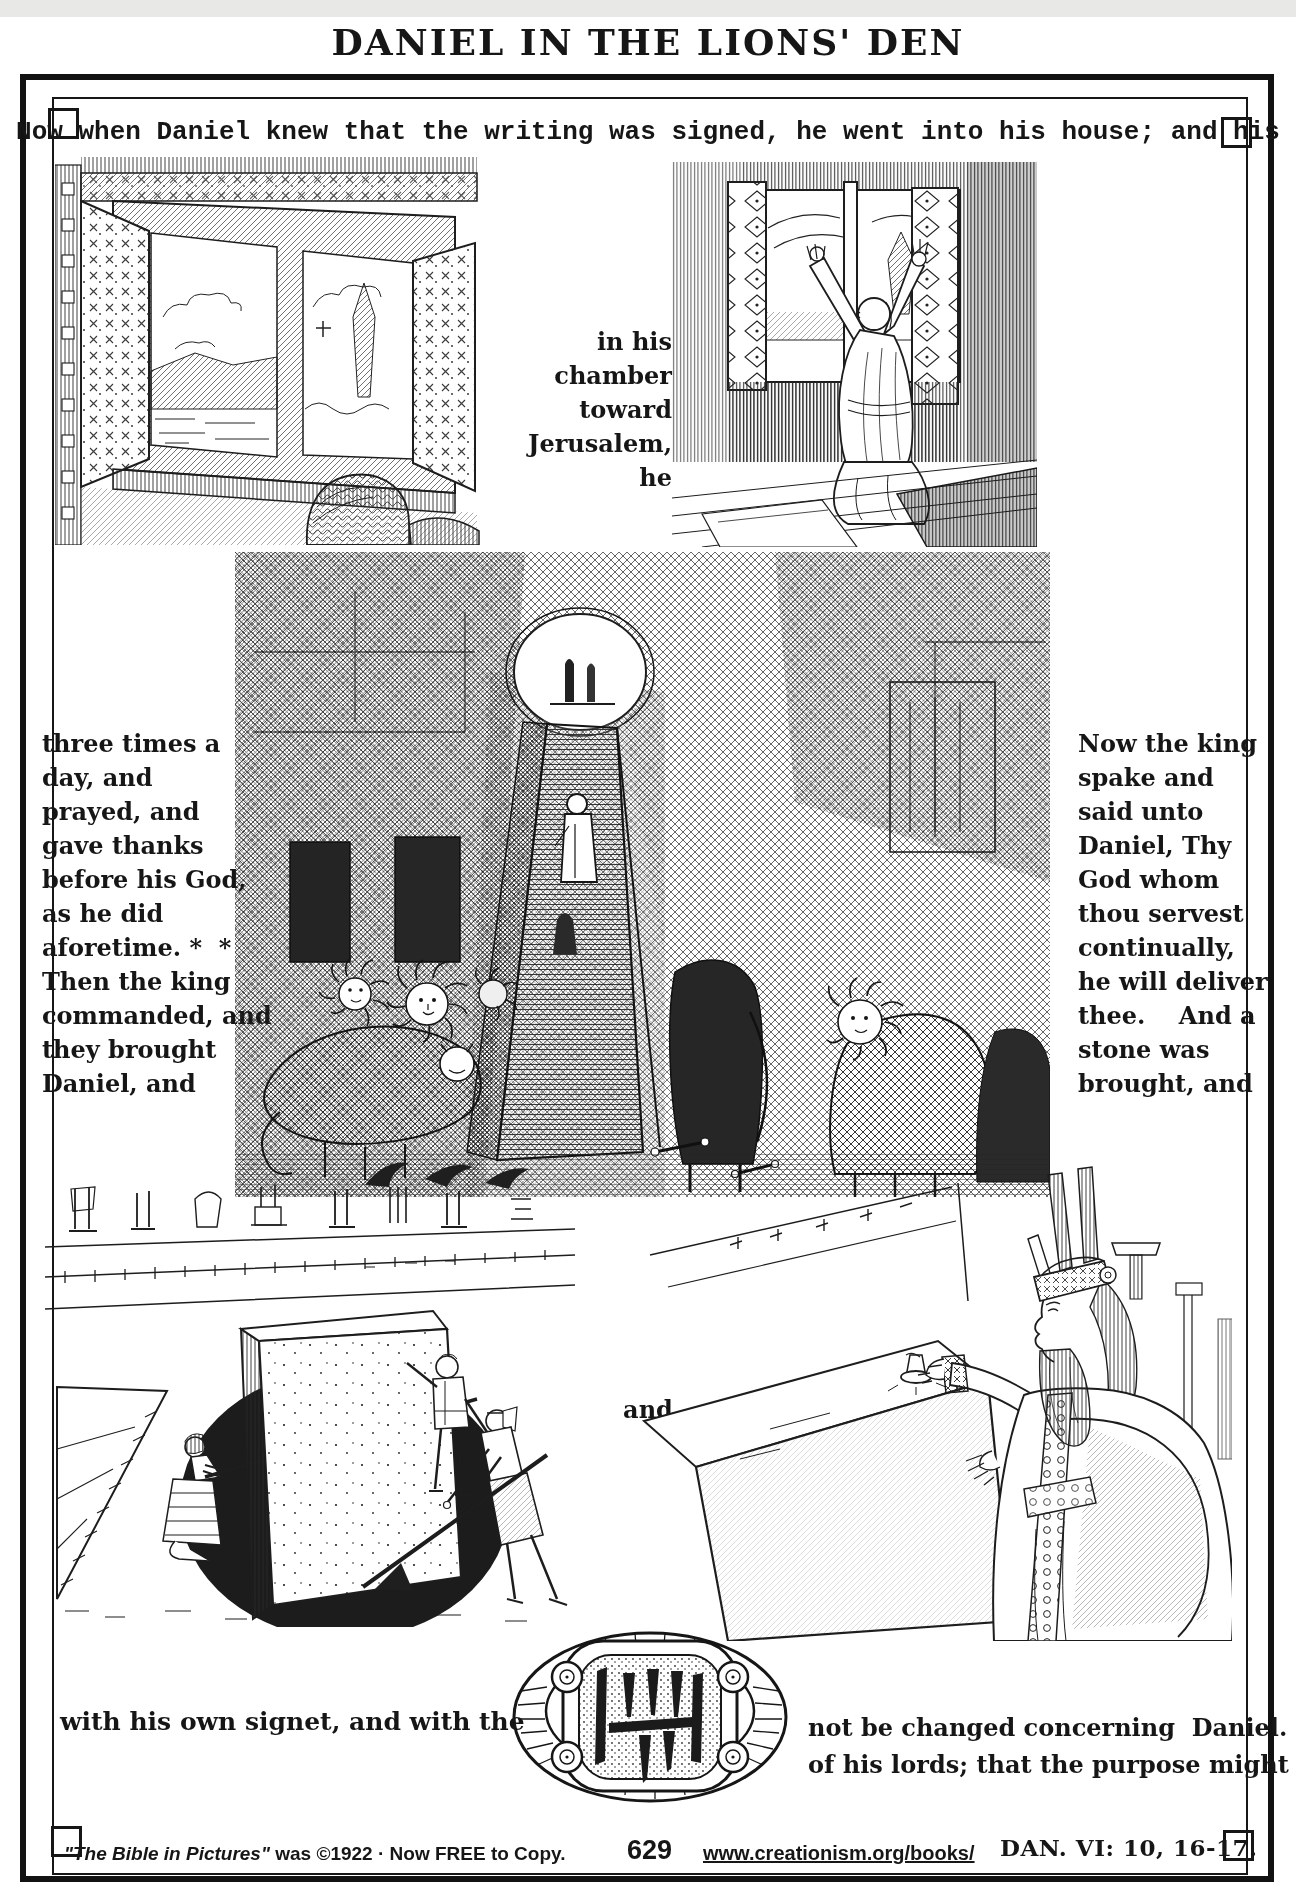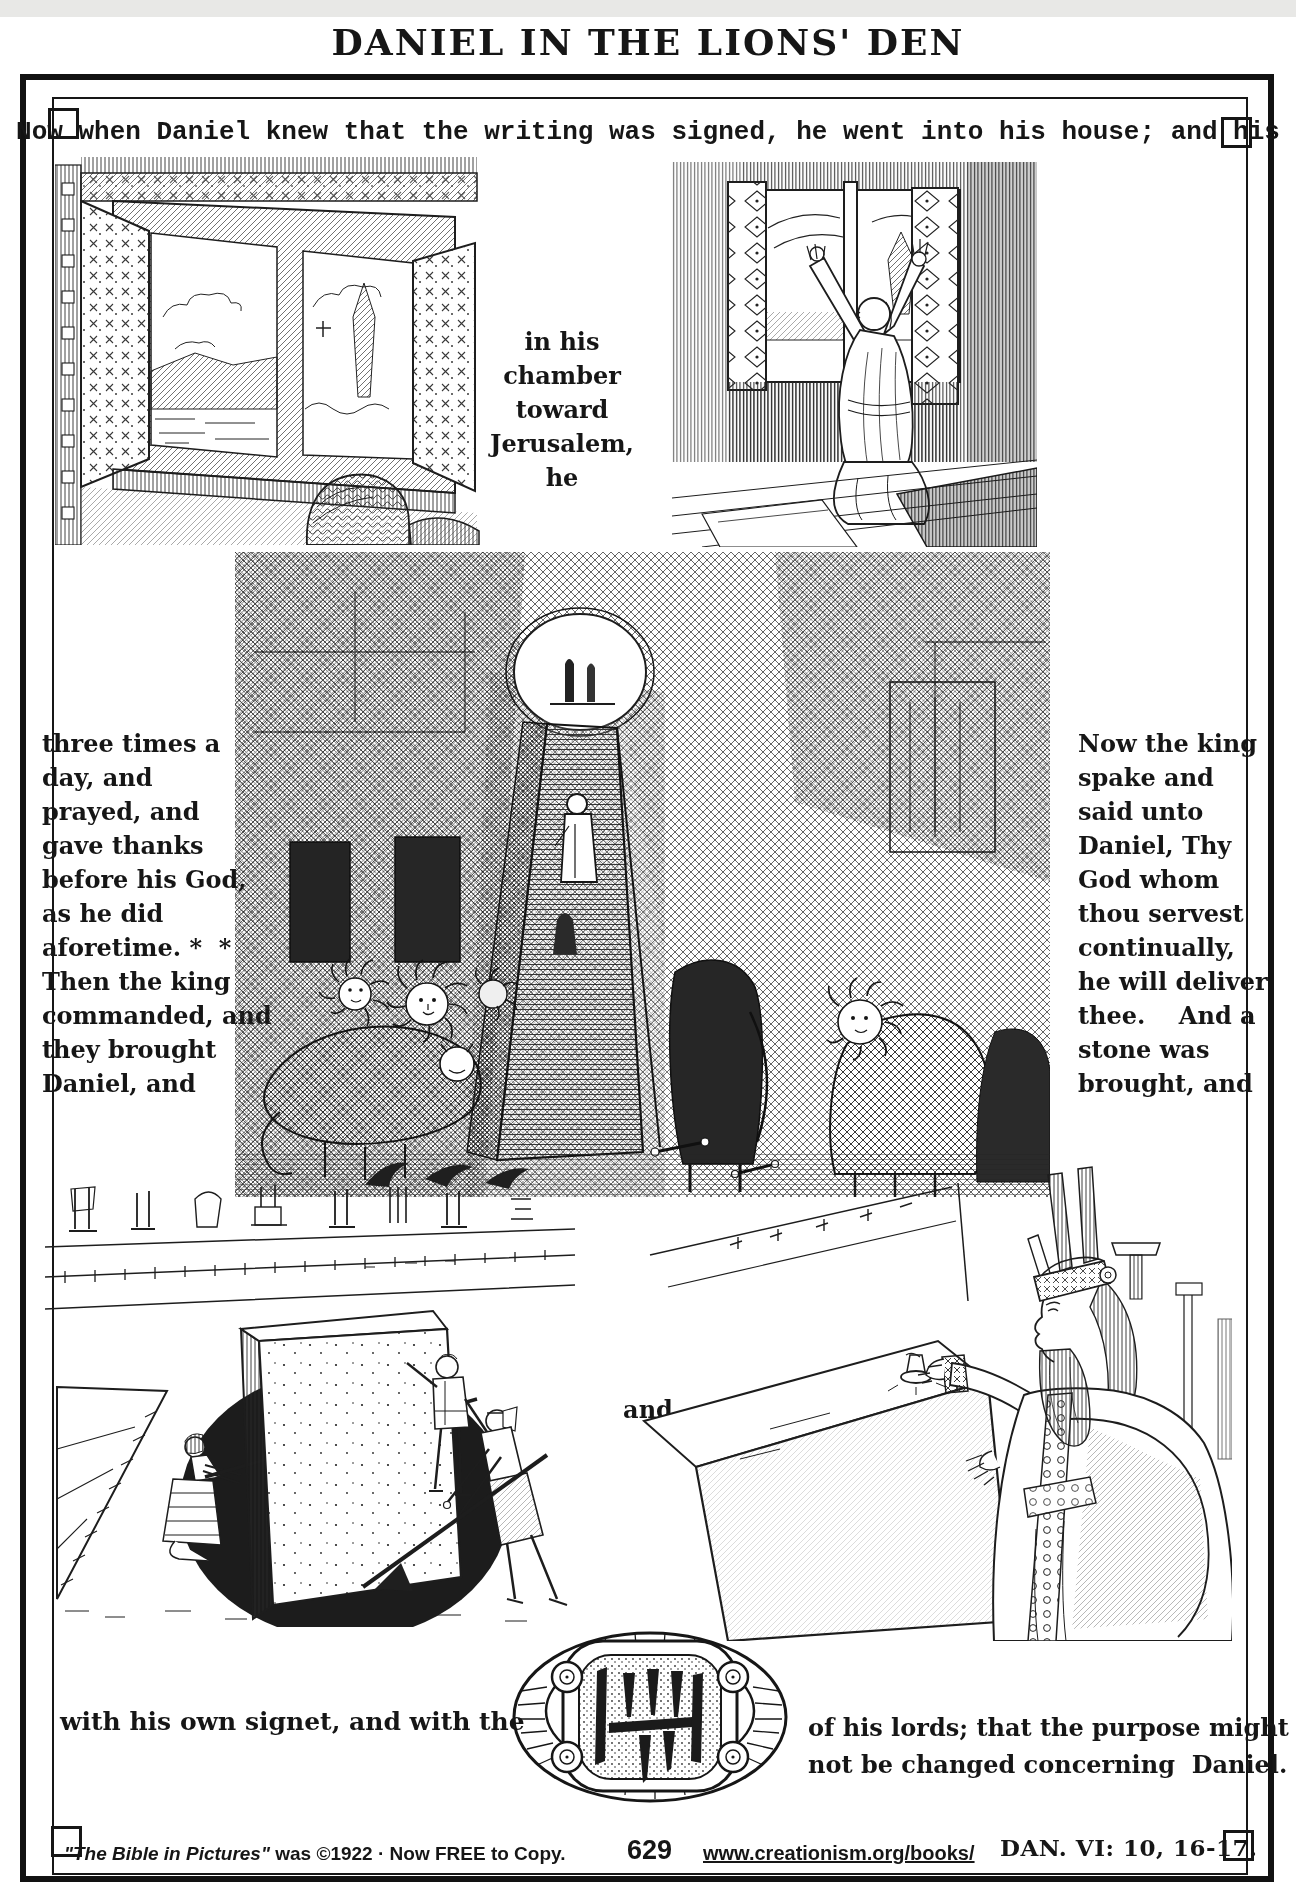--- a/index.html
+++ b/index.html
@@ -6,21 +6,21 @@
   .page{position:relative;width:1296px;height:1889px;background:#ffffff;
         font-family:"DejaVu Serif",serif;color:#161616;overflow:hidden;margin:17px auto;}
   .abs{position:absolute;}
   .title{top:4px;left:0;width:100%;text-align:center;font-size:36px;font-weight:bold;letter-spacing:2px;}
   .frame-outer{left:20px;top:57px;width:1242px;height:1796px;border:6px solid #121212;}
   .frame-inner{left:52px;top:80px;width:1192px;height:1774px;border:2px solid #161616;}
   .knot{width:25px;height:25px;border:3px solid #161616;background:transparent;}
   .intro{top:100px;left:0;width:100%;text-align:center;font-size:26px;font-weight:bold;font-family:Liberation Mono, monospace;}
   .lines{font-weight:bold;}
   .lines > div{white-space:pre;}
-  .chamber{left:472px;top:308px;width:180px;text-align:center;font-size:24px;line-height:34px;}
+  .chamber{left:492px;top:308px;width:180px;text-align:right;font-size:24px;line-height:34px;}
   .leftcol{left:42px;top:710px;width:200px;font-size:24px;line-height:34px;}
   .rightcol{left:1078px;top:710px;width:190px;font-size:24px;line-height:34px;}
   .andword{left:598px;top:1378px;width:100px;text-align:center;font-size:24px;font-weight:bold;}
   .signetleft{left:60px;top:1690px;width:450px;font-size:25px;font-weight:bold;white-space:pre;}
   .lordsright{left:808px;top:1692px;width:460px;font-size:24px;line-height:37px;}
   .f-left{left:64px;top:1826px;font-family:"Liberation Sans",sans-serif;font-size:19px;font-weight:bold;white-space:pre;}
   .f-left .q{font-style:italic;}
   .f-page{left:627px;top:1818px;font-family:"Liberation Sans",sans-serif;font-size:27px;font-weight:bold;}
   .f-url{left:703px;top:1825px;font-family:"Liberation Sans",sans-serif;font-size:20px;font-weight:bold;text-decoration:underline;}
   .f-ref{left:1000px;top:1817px;font-size:23px;font-weight:bold;letter-spacing:0.5px;}
@@ -483,22 +483,22 @@
         <polygon points="166,56 178,56 173,102 169,102"></polygon>
         <polygon points="104,108 188,102 188,112 104,118"></polygon>
         <polygon points="134,120 146,120 142,164 138,168"></polygon>
         <polygon points="158,116 170,116 166,154 162,156"></polygon>
         <polygon points="188,60 198,58 196,148 186,146"></polygon>
       </g>
     </svg>
   </div>
 
   <div class="abs lordsright lines">
+      <div>not be changed concerning  Daniel.</div>
       <div>of his lords; that the purpose might</div>
-      <div>not be changed concerning  Daniel.</div>
     </div>
 
   <div class="abs f-left"><span class="q">"The Bible in Pictures"</span><span> was ©1922 · Now FREE to Copy.</span></div>
   <div class="abs f-page">629</div>
   <div class="abs f-url">www.creationism.org/books/</div>
   <div class="abs f-ref">DAN. VI: 10, 16-17.</div>
 
 </div>
 
 </body></html>

